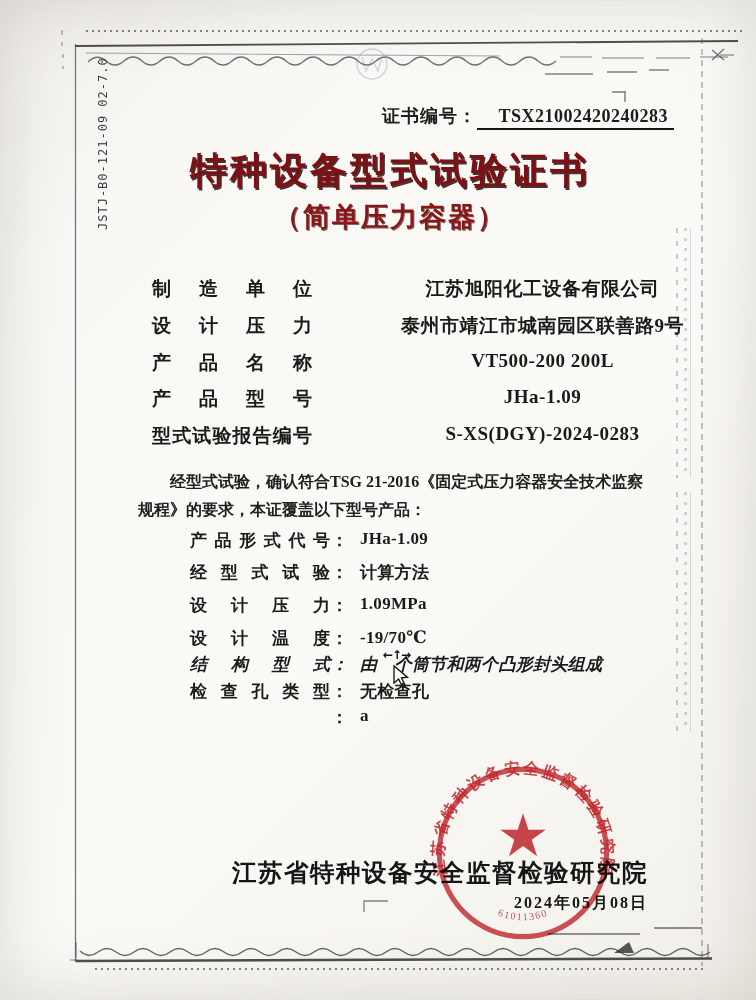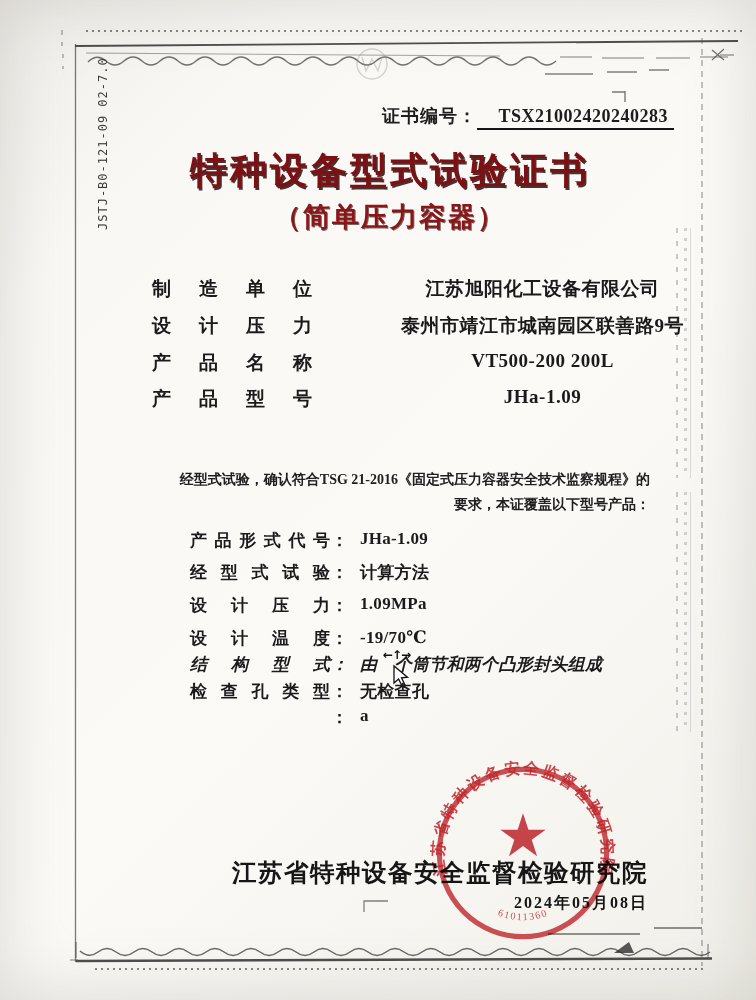--- a/index.html
+++ b/index.html
@@ -24,21 +24,21 @@
   .certline .num{display:inline-block;min-width:185px;text-align:right;border-bottom:2px solid #161616;padding:0 6px 1px;letter-spacing:.5px;}
   .title{left:75px;width:630px;top:146px;text-align:center;font-size:37px;font-weight:700;letter-spacing:3px;
     color:#7e1013;text-shadow:1.6px 1.6px 0 rgba(25,2,2,.8);}
   .subtitle{left:75px;width:630px;top:199px;text-align:center;font-size:27px;font-weight:700;letter-spacing:2px;
     color:#8d1518;text-shadow:1px 1px 0 rgba(30,4,4,.6);}
   
   .irow{left:140px;width:500px;height:30px;font-size:19px;font-weight:600;color:#1a1a1a;}
   .irow .lab{position:absolute;left:0;width:160px;text-align:justify;text-align-last:justify;margin-left:12px;}
   .irow .val{position:absolute;left:165px;width:475px;text-align:center;letter-spacing:.5px;}
   
-  .statement{left:138px;top:468px;width:512px;font-size:14px;font-weight:600;line-height:1.78;text-indent:2em;color:#202020;text-align:right;}
+  .statement{left:138px;top:468px;width:512px;font-size:16px;font-weight:600;line-height:1.78;text-indent:2em;color:#202020;}
   
   .srow{left:190px;width:440px;height:26px;font-size:17px;font-weight:600;color:#1b1b1b;}
   .srow .lab{position:absolute;left:0;width:140px;text-align:justify;text-align-last:justify;}
   .srow .col{position:absolute;left:141px;}
   .srow .val{position:absolute;left:170px;white-space:nowrap;letter-spacing:.3px;}
   
   .issuer{left:0;width:648px;top:856px;text-align:right;font-size:24.5px;font-weight:600;letter-spacing:1.5px;color:#161616;}
   .issuedate{left:0;width:648px;top:893px;text-align:right;font-size:16px;font-weight:600;letter-spacing:2px;color:#161616;}
   .sealwrap{left:421px;top:751px;width:204px;height:204px;mix-blend-mode:multiply;filter:blur(.35px);}
   
@@ -107,20 +107,24 @@
     <span class="val">泰州市靖江市城南园区联善路9号</span>
   </div>
   <div class="abs irow" style="top:350px;">
     <span class="lab">产品名称</span>
     <span class="val">VT500-200 200L</span>
   </div>
   <div class="abs irow" style="top:386px;">
     <span class="lab">产品型号</span>
     <span class="val">JHa-1.09</span>
   </div>
+  <div class="abs irow" style="top:423px;">
+    <span class="lab">型式试验报告编号</span>
+    <span class="val">S-XS(DGY)-2024-0283</span>
+  </div>
 
   <div class="abs statement">经型式试验，确认符合TSG 21-2016《固定式压力容器安全技术监察规程》的要求，本证覆盖以下型号产品：</div>
 
   <div class="abs srow" style="top:529px;">
     <span class="lab">产品形式代号</span>
     <span class="col">：</span>
     <span class="val">JHa-1.09</span>
   </div>
   <div class="abs srow" style="top:561px;">
     <span class="lab">经型式试验</span>

